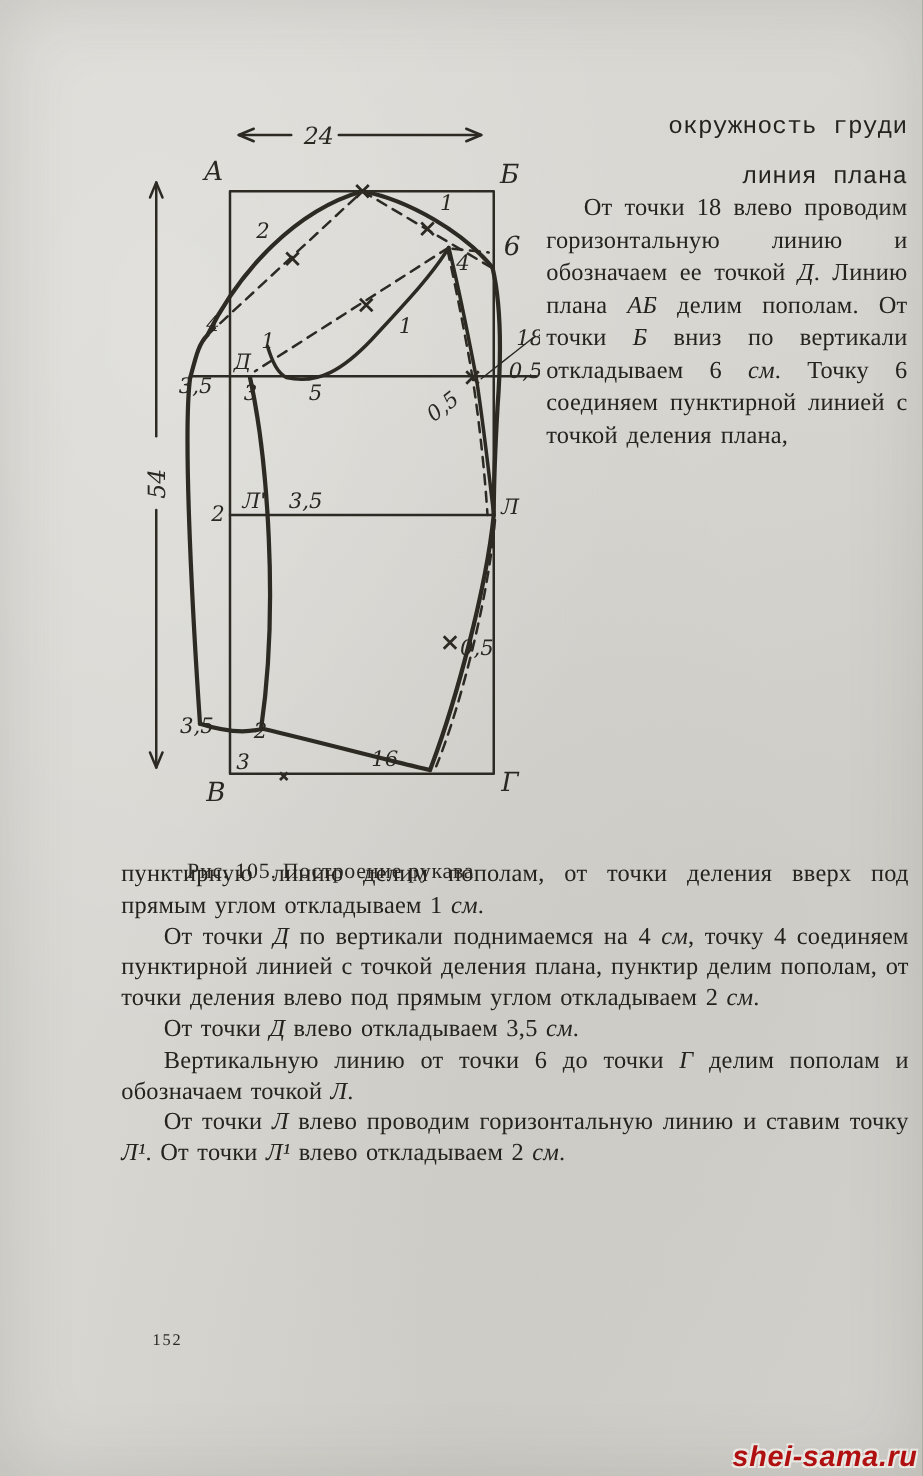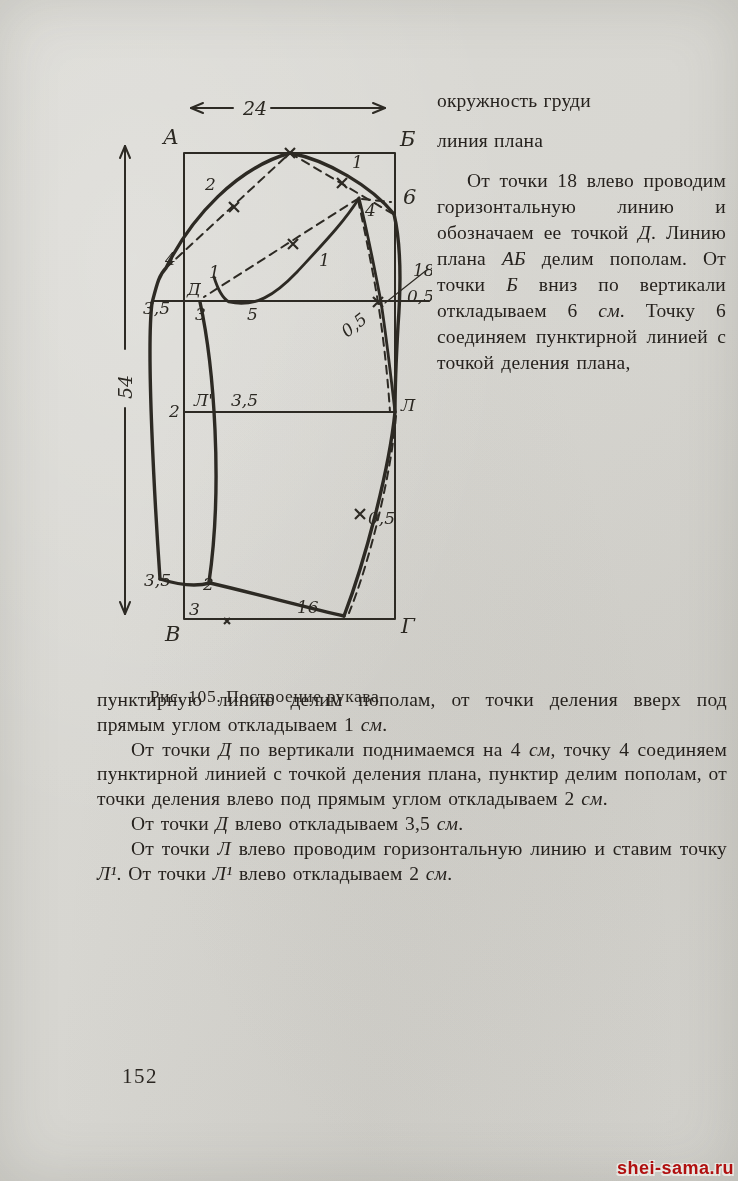--- a/index.html
+++ b/index.html
@@ -34,41 +34,42 @@
   #figure-caption{
     position:absolute;left:97px;top:686px;width:335px;
     text-align:center;font-size:17.5px;letter-spacing:0.6px;color:#2a2621;
   }
   
   #right-col{
     position:absolute;left:437px;top:88px;width:289px;
     font-size:19.5px;line-height:26px;text-align:justify;
     letter-spacing:0.2px; word-spacing:2px;
   }
-  .formula{text-align:left;text-indent:0;word-spacing:1px;margin:0 0 14px 0;}
-  .formula.mid{margin:12px 0 14px 0;}
+  .formula{text-align:right;text-indent:0;word-spacing:1px;margin:0 0 14px 0;font-family:Liberation Mono, monospace;}
+  .formula.mid{margin:12px 0 0 0;}
   .para{margin:0;text-indent:30px;}
   #body-text{
     position:absolute;left:97px;top:688px;width:630px;
     font-size:19.5px;line-height:24.8px;text-align:justify;
     letter-spacing:0.2px;word-spacing:1.6px;
   }
   #body-text .para{text-indent:34px;}
   #body-text .para.noindent{text-indent:0;}
   #page-number{
     position:absolute;left:122px;top:1064px;
-    font-size:21px;letter-spacing:1.5px;color:#2a2621;font-family:Liberation Serif, serif;
+    font-size:13px;letter-spacing:1.5px;color:#2a2621;font-family:Liberation Serif, serif;
   }
   #watermark{
     position:absolute;right:4px;bottom:2px;
     font-family:"Liberation Sans",sans-serif;
-    font-weight:bold;font-size:18px;color:#b01010;
+    font-weight:bold;font-size:23px;color:#b01010;
     text-shadow:-1.5px -1.5px 0 #e9e8e3, 1.5px -1.5px 0 #e9e8e3,
                 -1.5px 1.5px 0 #e9e8e3, 1.5px 1.5px 0 #e9e8e3;
     letter-spacing:0.5px;
+    font-style:italic;
   }
   i{font-style:italic;}
 </style>
 </head>
 <body>
 
 <div id="page">
 
   <div id="figure-wrap">
     <svg viewBox="0 0 335 565" xmlns="http://www.w3.org/2000/svg">
@@ -167,20 +168,21 @@
     <div class="formula mid">
       <div>линия плана</div>
     </div>
     <p class="para">От точки 18 влево проводим горизонтальную линию и обозначаем ее точкой <i>Д</i>. Линию плана <i>АБ</i> делим пополам. От точки <i>Б</i> вниз по вертикали откладываем 6 <i>см</i>. Точку 6 соединяем пунктирной линией с точкой деления плана,</p>
   </div>
 
   <div id="body-text">
     <p class="para noindent">пунктирную линию делим пополам, от точки деления вверх под прямым углом откладываем 1 <i>см</i>.</p>
     <p class="para">От точки <i>Д</i> по вертикали поднимаемся на 4 <i>см</i>, точку 4 соединяем пунктирной линией с точкой деления плана, пунктир делим пополам, от точки деления влево под прямым углом откладываем 2 <i>см</i>.</p>
     <p class="para">От точки <i>Д</i> влево откладываем 3,5 <i>см</i>.</p>
+    <p class="para">Вертикальную линию от точки 6 до точки <i>Г</i> делим пополам и обозначаем точкой <i>Л</i>.</p>
     <p class="para">От точки <i>Л</i> влево проводим горизонтальную линию и ставим точку <i>Л¹</i>. От точки <i>Л¹</i> влево  откладываем 2 <i>см</i>.</p>
   </div>
 
   <div id="page-number">152</div>
 
   <div id="watermark">shei-sama.ru</div>
 
 </div>
 
 </body></html>

